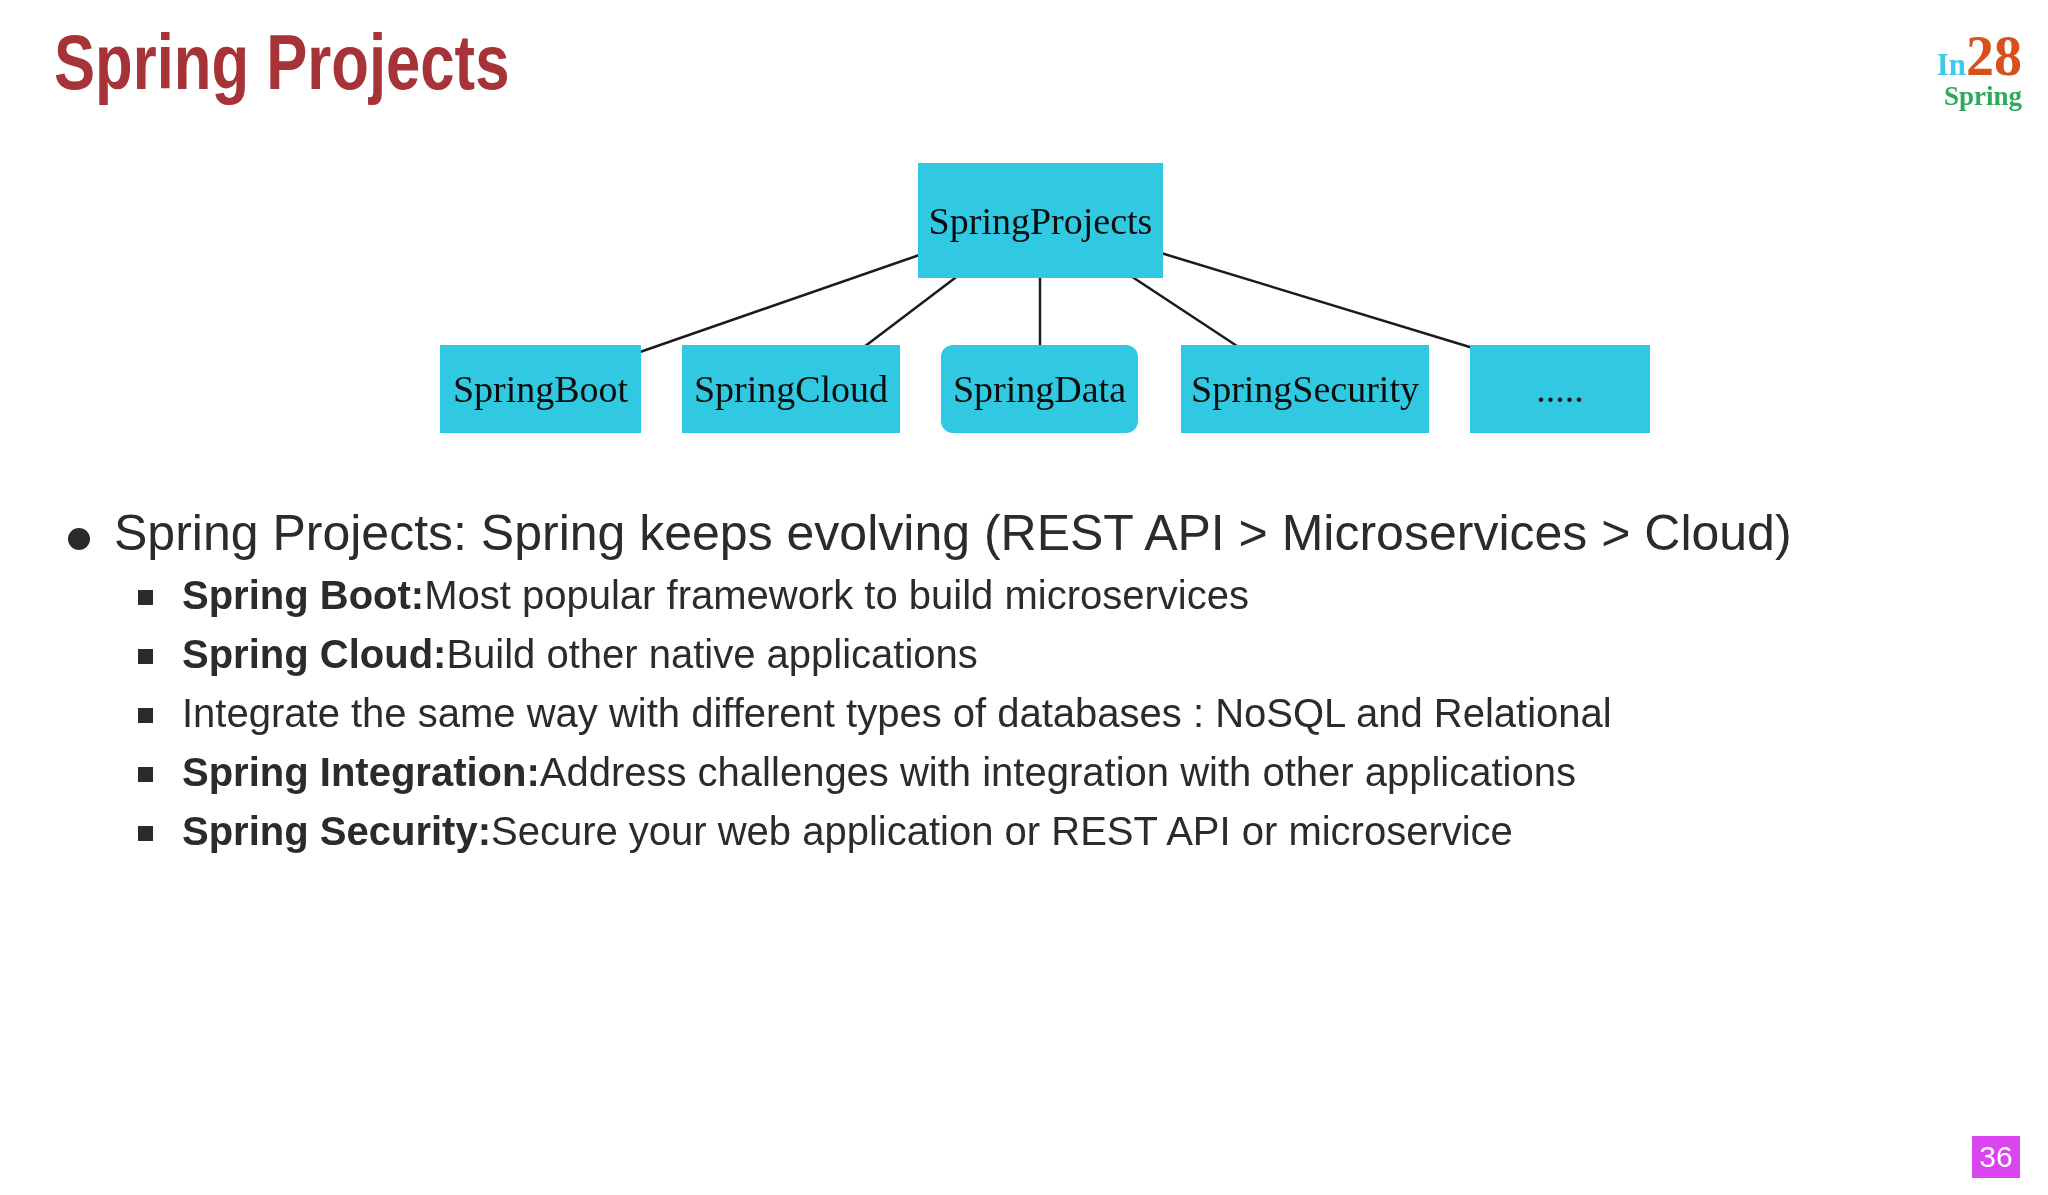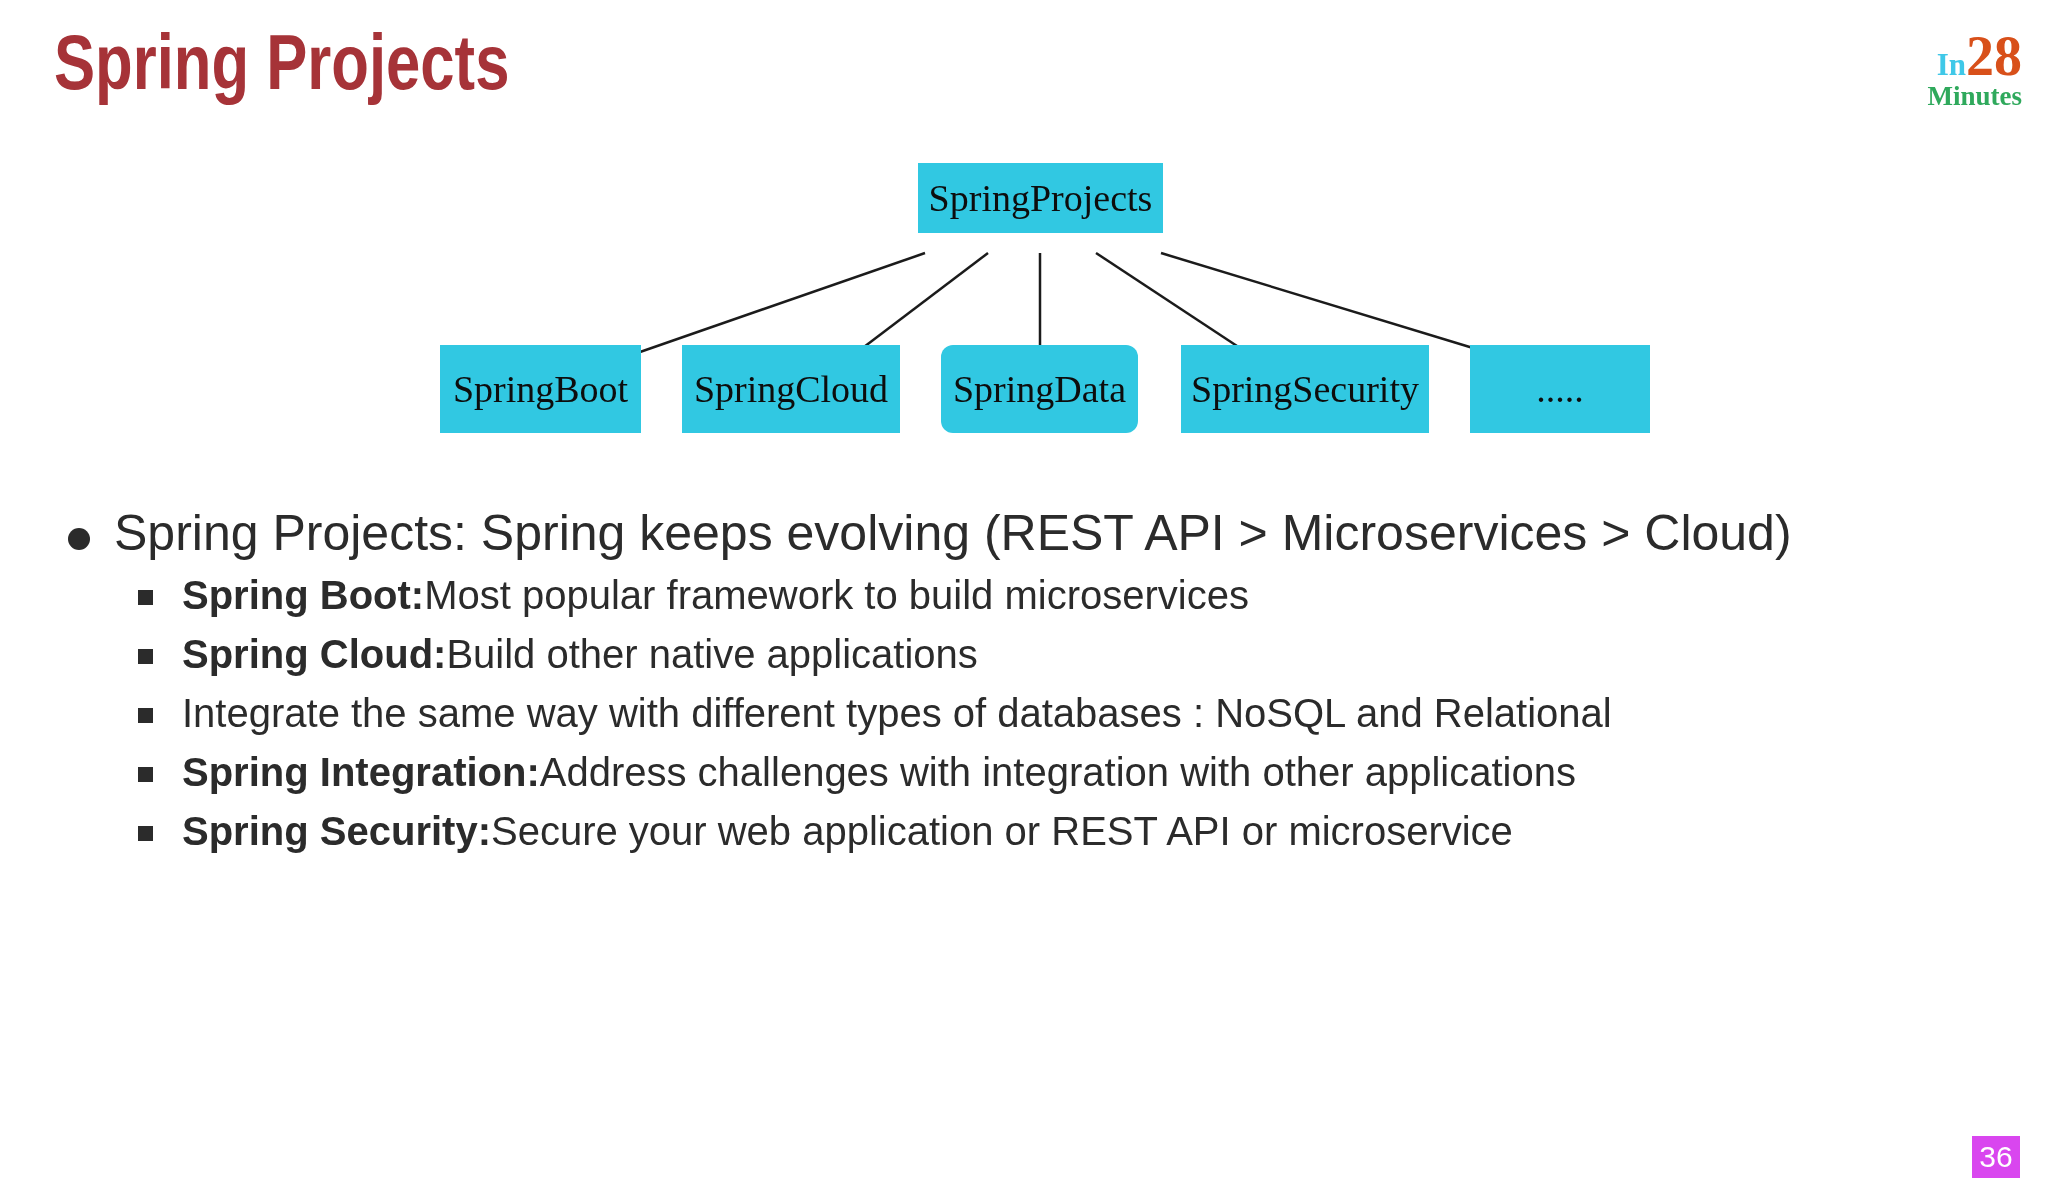--- a/index.html
+++ b/index.html
@@ -30,21 +30,21 @@
 
   
   .connectors { position:absolute; left:0; top:0; width:2048px; height:1195px; pointer-events:none; }
   .connectors line { stroke:#1b1b1b; stroke-width:2.5; }
   .node {
     position:absolute; background:#31C8E2;
     display:flex; align-items:center; justify-content:center;
     font-family:"Liberation Serif", serif; font-size:38px; color:#0d0d0d;
     white-space:nowrap;
   }
-  .node-root          { left:918px;  top:163px; width:245px; height:70px; }
+  .node-root          { left:918px;  top:163px; width:245px; height:115px; }
   .node-boot          { left:440px;  top:345px; width:201px; height:88px; }
   .node-cloud         { left:682px;  top:345px; width:218px; height:88px; }
   .node-data          { left:941px;  top:345px; width:197px; height:88px;border-radius:12px; }
   .node-security      { left:1181px; top:345px; width:248px; height:88px; }
   .node-more          { left:1470px; top:345px; width:180px; height:88px; }
 
   
   .bullet-dot {
     position:absolute; left:68px; top:528px; width:22px; height:22px;
     border-radius:50%; background:#2b2b2b;
@@ -70,21 +70,21 @@
 </head>
 <body>
 
 <h1 class="slide-title">Spring Projects</h1>
 
 <div class="logo">
   <div class="logo-line1">
     <span class="logo-in">In</span>
       <span class="logo-28">28</span>
   </div>
-  <div class="logo-minutes">Minutes</div>
+  <div class="logo-minutes">Spring</div>
 </div>
 
 <svg class="connectors">
   <line x1="925" y1="253" x2="640" y2="352"></line>
   <line x1="988" y1="253" x2="860" y2="350"></line>
   <line x1="1040" y1="253" x2="1040" y2="345"></line>
   <line x1="1096" y1="253" x2="1237" y2="346"></line>
   <line x1="1161" y1="253" x2="1473" y2="348"></line>
 </svg>
 

